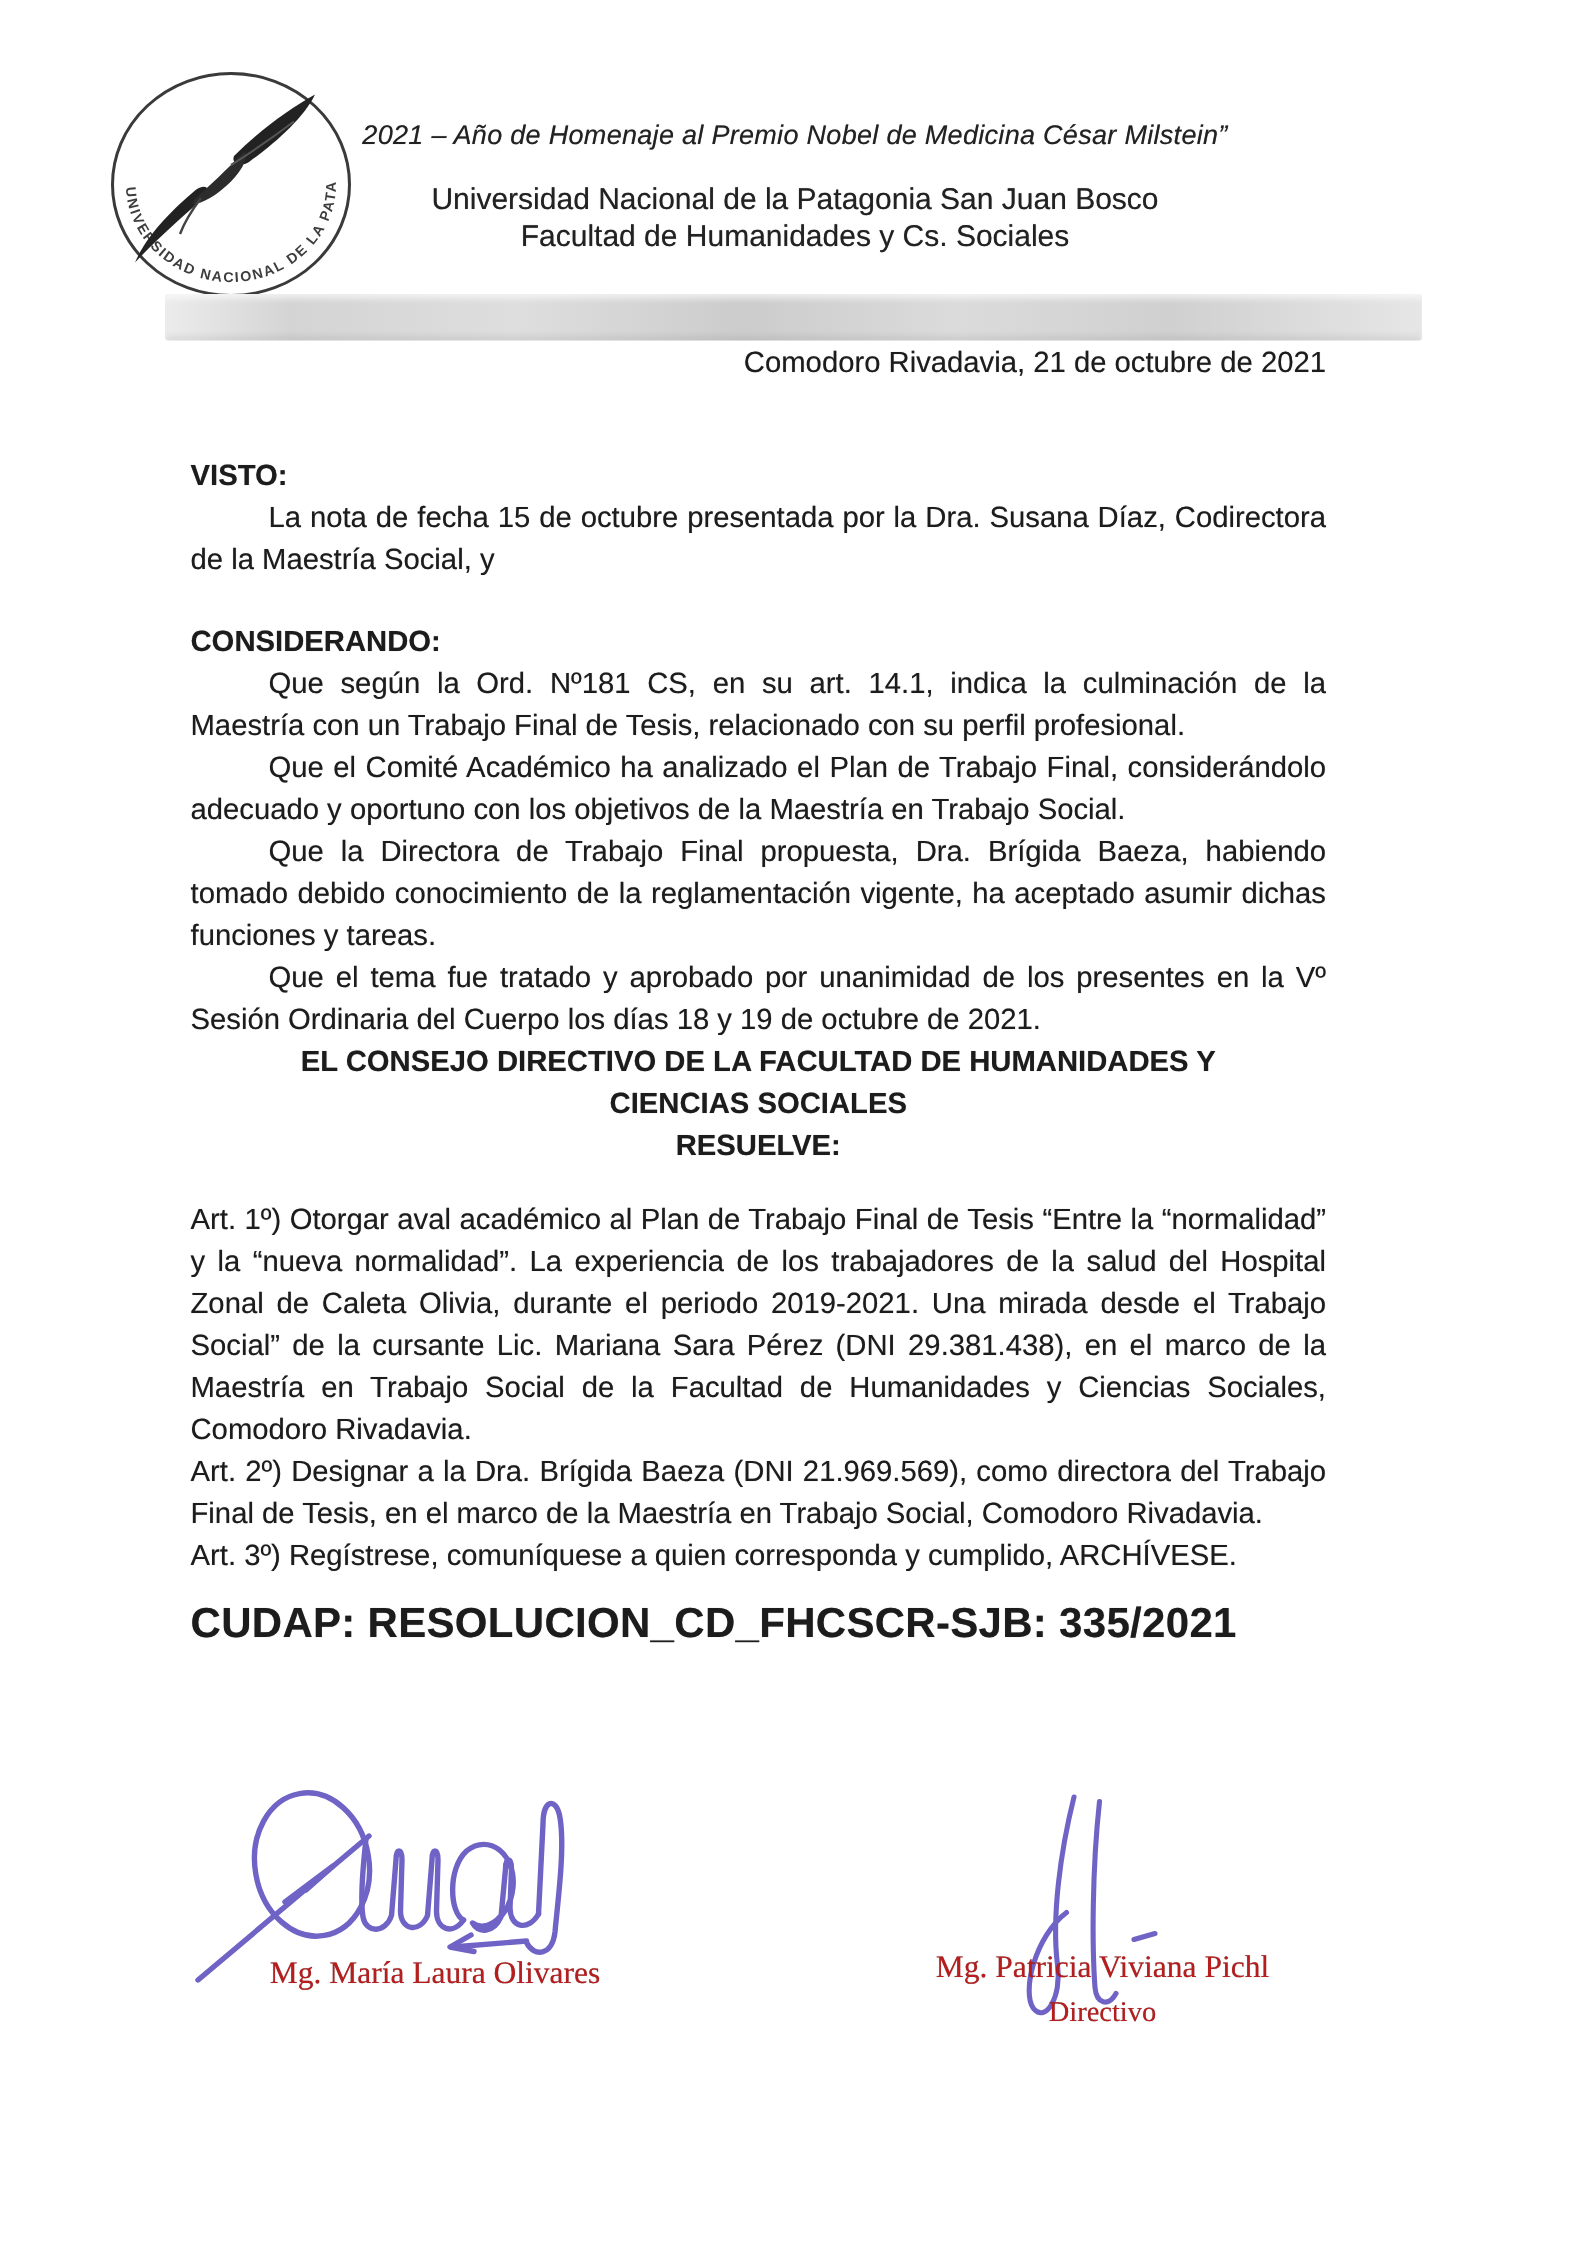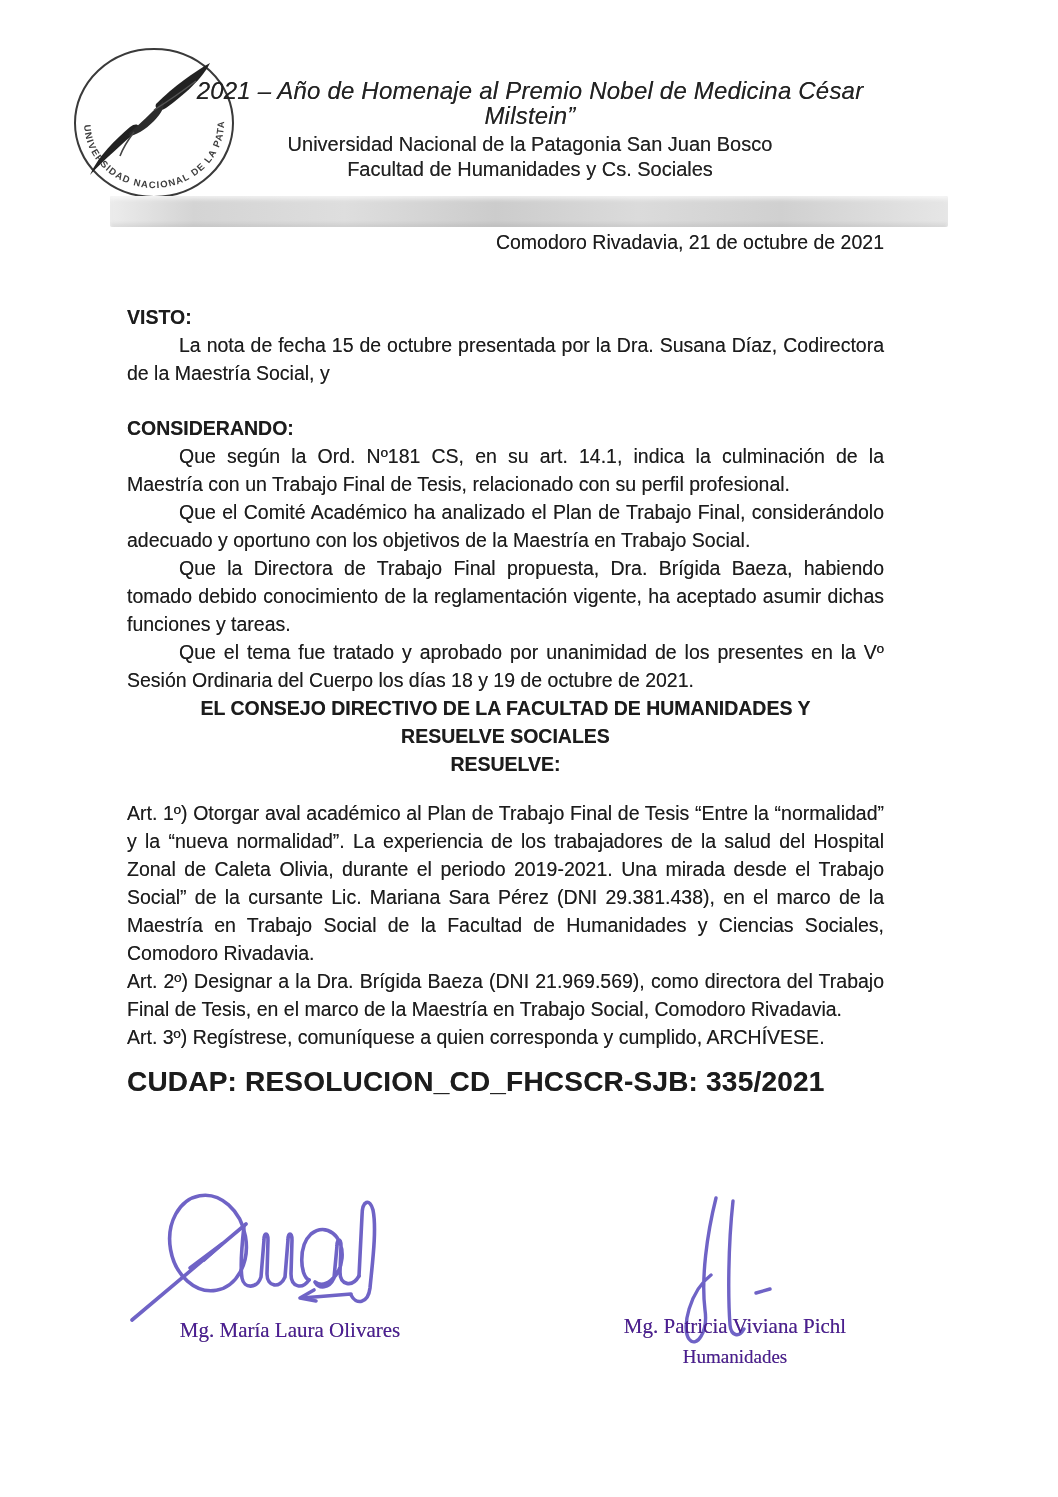--- a/index.html
+++ b/index.html
@@ -13,21 +13,21 @@
     margin:0 auto;
   }
   
   .seal{position:absolute;left:68px;top:44px;width:172px;height:162px;}
   .header-text{
     position:absolute;left:168px;top:78px;width:724px;
     text-align:center;line-height:25px;font-size:20px;
     color:#222;
     text-shadow:0 0 .5px rgba(0,0,0,.55);
   }
-  .motto{font-style:italic;font-size:24px;margin-bottom:4px;letter-spacing:.2px;}
+  .motto{font-style:italic;font-size:18px;margin-bottom:18px;letter-spacing:.2px;}
   
   .scan-band{
     position:absolute;left:110px;top:196px;width:838px;height:31px;
     background:linear-gradient(90deg,#ececec 0%,#d4d4d4 10%,#dedede 28%,#cccccc 46%,#dbdbdb 63%,#d0d0d0 80%,#e6e6e6 100%);
     box-shadow:inset 0 3px 4px rgba(255,255,255,.65), inset 0 -3px 4px rgba(0,0,0,.07);
     border-radius:2px;
   }
   
   .content{
     position:absolute;left:127px;top:228px;width:757px;
@@ -42,21 +42,21 @@
   p.body{margin:0;text-align:justify;text-indent:52px;}
   p.article{margin:0;text-align:justify;text-indent:0;}
   .resolve-block{text-align:center;font-weight:bold;line-height:28px;}
   .articles{margin-top:21px;}
   .cudap{font-weight:bold;margin-top:17px;font-size:28px;letter-spacing:.2px;}
   
   .sig-svg{position:absolute;}
   .sig-block{
     position:absolute;text-align:center;
     font-family:"Liberation Serif",serif;
-    color:#4c1d95;text-shadow:0 0 .5px rgba(0,0,0,.5);margin-top:15px;
+    color:#b91c1c;text-shadow:0 0 .5px rgba(0,0,0,.5);
   }
   .sig-name{font-size:21px;line-height:26px;}
   .sig-title{font-size:19px;line-height:26px;margin-top:5px;}
   .sig-left-block{left:150px;top:1302px;width:280px;}
   .sig-right-block{left:595px;top:1298px;width:280px;}
 </style>
 </head>
 <body>
 
 <div class="page">
@@ -94,21 +94,21 @@
     <p class="body">La nota de fecha 15 de octubre presentada por la Dra. Susana Díaz, Codirectora de la Maestría Social, y</p>
 
     <p class="heading h-considerando">CONSIDERANDO:</p>
     <p class="body">Que según la Ord. Nº181 CS, en su art. 14.1, indica la culminación de la Maestría con un Trabajo Final de Tesis, relacionado con su perfil profesional.</p>
     <p class="body">Que el Comité Académico ha analizado el Plan de Trabajo Final, considerándolo adecuado y oportuno con los objetivos de la Maestría en Trabajo Social.</p>
     <p class="body">Que la Directora de Trabajo Final propuesta, Dra. Brígida Baeza,  habiendo tomado debido conocimiento de la reglamentación vigente, ha aceptado asumir dichas funciones y tareas.</p>
     <p class="body">Que el tema fue tratado y aprobado por unanimidad de los presentes en la Vº Sesión Ordinaria del Cuerpo los días 18 y 19 de octubre de 2021.</p>
 
     <div class="resolve-block">
       <div>EL CONSEJO DIRECTIVO DE LA FACULTAD DE HUMANIDADES Y</div>
-      <div>RESUELVE SOCIALES</div>
+      <div>CIENCIAS SOCIALES</div>
       <div>RESUELVE:</div>
     </div>
 
     <div class="articles">
       <p class="article">Art. 1º) Otorgar aval académico al Plan de Trabajo Final de Tesis “Entre la “normalidad” y la “nueva normalidad”. La experiencia de los trabajadores de la salud del Hospital Zonal de Caleta Olivia, durante el periodo 2019-2021. Una mirada desde el Trabajo Social” de la cursante Lic. Mariana Sara Pérez (DNI  29.381.438), en el marco de la Maestría en Trabajo Social de la Facultad de Humanidades y Ciencias Sociales, Comodoro Rivadavia.</p>
       <p class="article">Art. 2º) Designar a la Dra. Brígida Baeza (DNI 21.969.569), como directora del Trabajo Final de Tesis, en el marco de la Maestría en Trabajo Social, Comodoro Rivadavia.</p>
       <p class="article">Art. 3º) Regístrese, comuníquese a quien corresponda y cumplido, ARCHÍVESE.</p>
     </div>
 
     <p class="cudap">CUDAP: RESOLUCION_CD_FHCSCR-SJB: 335/2021</p>
@@ -140,16 +140,16 @@
       <path d="M55,9 C50,55 50,106 52,133 C53,144 61,146 66,137"></path>
       <path d="M78,101 L92,97"></path>
     </g>
   </svg>
 
   <div class="sig-block sig-left-block">
     <div class="sig-name">Mg. María Laura Olivares</div>
   </div>
   <div class="sig-block sig-right-block">
     <div class="sig-name">Mg. Patricia Viviana Pichl</div>
-    <div class="sig-title">Humanidades</div>
+    <div class="sig-title">Directivo</div>
   </div>
 
 </div>
 
 </body></html>

